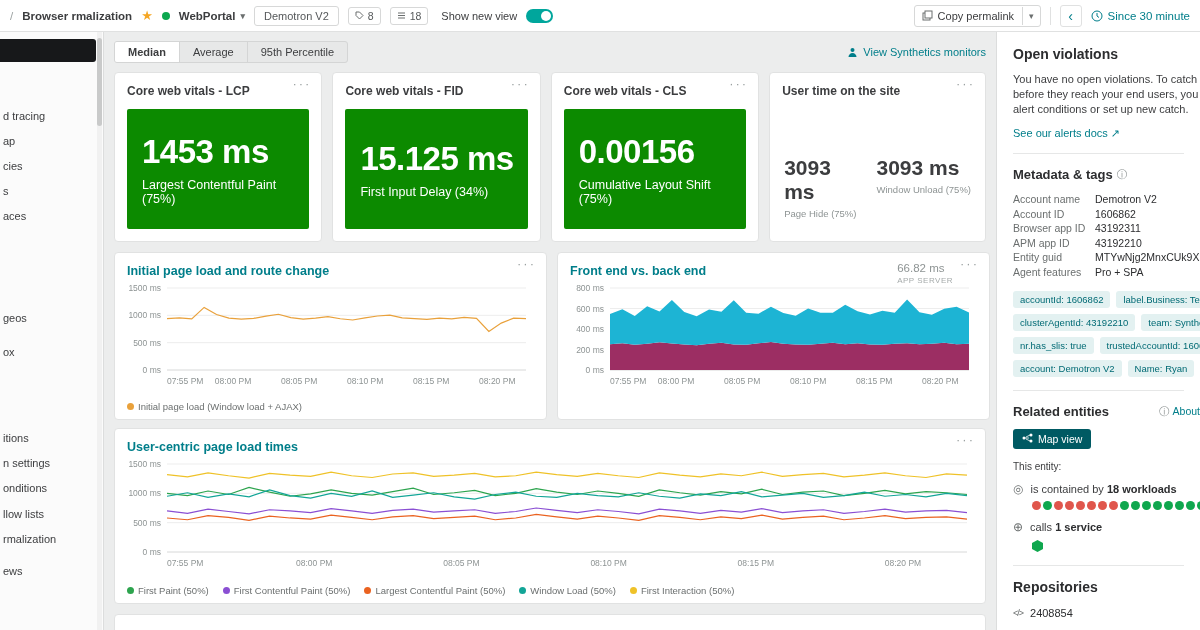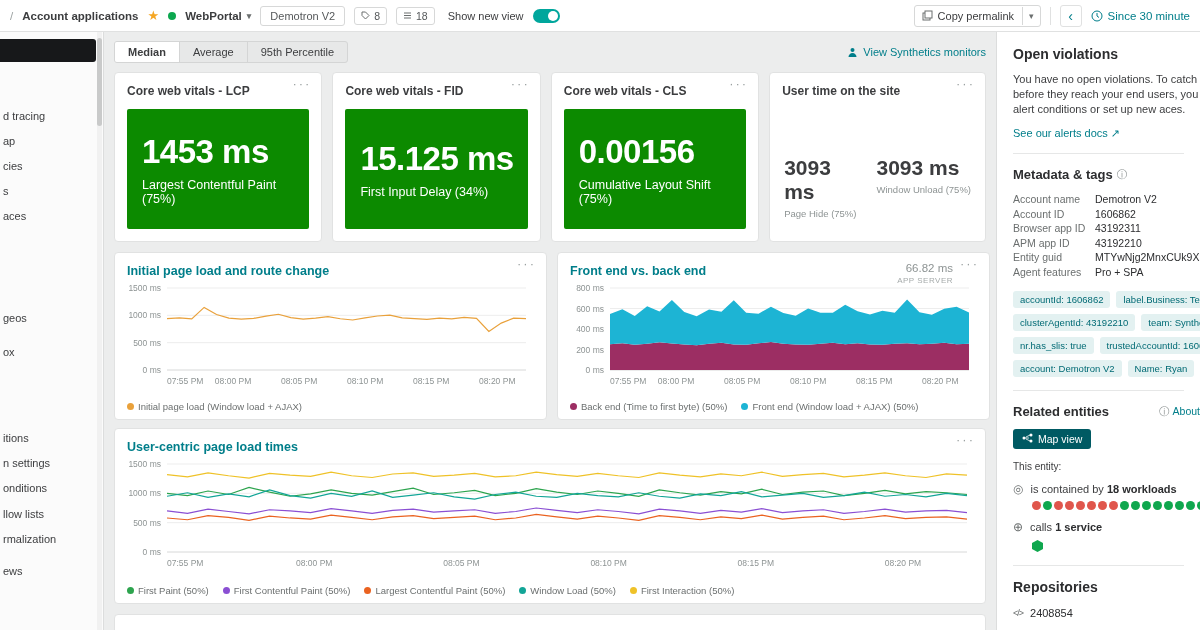--- a/index.html
+++ b/index.html
@@ -59,21 +59,21 @@
   .vvalue{font-size:33px;font-weight:600;letter-spacing:-0.5px}
   .vlabel{font-size:12.5px}
   .utmetrics{display:flex;gap:20px;padding:0 14px;margin-top:58px}
   .utvalue{font-size:21px;font-weight:bold;color:#3c3d3f}
   .utlabel{font-size:9.5px;color:#8e9494;margin-top:4px;white-space:nowrap}
 
   .grid2{display:grid;grid-template-columns:1fr 1fr;gap:10px;margin-top:10px}
   .ccard{height:168px}
   .bigcard{height:176px;margin-top:8px}
   .ctitle{font-size:12.5px;font-weight:bold;color:#007e8a;padding:11px 12px 0;cursor:pointer}
-  .overlay{position:absolute;top:9px;right:36px;text-align:right}
+  .overlay{position:absolute;top:9px;right:36px;text-align:left}
   .ov-val{font-size:11.5px;color:#8e9494}
   .ov-lab{font-size:8px;color:#a6abab;letter-spacing:.5px;margin-top:2px}
   .chart{display:block;margin:4px 12px 0}
   .legend{position:absolute;left:12px;bottom:7px;display:flex;gap:14px;font-size:9.5px;color:#6b6f6f;white-space:nowrap}
   .leg{display:flex;align-items:center;gap:4px;cursor:pointer}
   .leg .dot{width:7px;height:7px;border-radius:50%}
   .sliver{margin-top:10px;height:22px}
 
   
   .panel{position:absolute;top:32px;left:996px;width:204px;bottom:0;background:#fff;
@@ -105,21 +105,21 @@
   .repo-row{display:flex;align-items:center;gap:7px;margin-top:12px;font-size:11px;color:#2c2d2f}
   .code-icon{font-size:9px;color:#6b6f6f;letter-spacing:-1px}
 </style>
 </head>
 <body>
 
 <div class="app">
 
   <header class="topbar">
     <span class="crumb-slash">/</span>
-    <span class="crumb">Account applications</span>
+    <span class="crumb">Browser rmalization</span>
     <span class="star">★</span>
     <span class="status-dot"></span>
     <span class="appsel">
       <span>WebPortal</span>
       <span class="chev">▾</span>
     </span>
     <span class="acct-box">
       <span>Demotron V2</span>
     </span>
     <span class="badge">
@@ -285,30 +285,20 @@
             <text x="34" y="9" text-anchor="end" font-size="8.5" fill="#8e9494">800 ms</text>
             <text x="40" y="102" text-anchor="start" font-size="8.5" fill="#8e9494">07:55 PM</text>
             <text x="106.056" y="102" text-anchor="middle" font-size="8.5" fill="#8e9494">08:00 PM</text>
             <text x="172.112" y="102" text-anchor="middle" font-size="8.5" fill="#8e9494">08:05 PM</text>
             <text x="238.168" y="102" text-anchor="middle" font-size="8.5" fill="#8e9494">08:10 PM</text>
             <text x="304.224" y="102" text-anchor="middle" font-size="8.5" fill="#8e9494">08:15 PM</text>
             <text x="370.28000000000003" y="102" text-anchor="middle" font-size="8.5" fill="#8e9494">08:20 PM</text>
             <polygon points="40,88 40,62.17 52.37931034482759,61.144999999999996 64.75862068965517,62.785 77.13793103448276,61.76 89.51724137931035,60.325 101.89655172413794,61.555 114.27586206896552,62.375 126.65517241379311,63.195 139.0344827586207,61.76 151.41379310344828,60.735 163.79310344827587,62.375 176.17241379310343,62.785 188.55172413793105,61.349999999999994 200.93103448275863,60.12 213.31034482758622,61.8625 225.6896551724138,62.375 238.06896551724137,62.785 250.44827586206895,61.76 262.82758620689657,60.735 275.2068965517241,62.17 287.58620689655174,61.349999999999994 299.9655172413793,62.375 312.34482758620686,62.785 324.7241379310345,61.76 337.1034482758621,61.144999999999996 349.48275862068965,62.17 361.86206896551727,61.76 374.2413793103448,60.735 386.62068965517244,62.17 399,61.76 399,88" fill="#9c2e63"></polygon>
             <polygon points="40,31.932500000000005 52.37931034482759,27.32 64.75862068965517,34.085 77.13793103448276,24.347500000000004 89.51724137931035,29.574999999999996 101.89655172413794,17.992499999999993 114.27586206896552,30.0875 126.65517241379311,34.29 139.0344827586207,27.4225 151.41379310344828,29.78 163.79310344827587,18.299999999999997 176.17241379310343,30.805 188.55172413793105,31.625 200.93103448275863,24.7575 213.31034482758622,31.112500000000004 225.6896551724138,33.675000000000004 238.06896551724137,26.3975 250.44827586206895,30.805 262.82758620689657,30.805 275.2068965517241,22.707499999999996 287.58620689655174,29.370000000000005 299.9655172413793,32.445 312.34482758620686,28.754999999999995 324.7241379310345,30.805 337.1034482758621,17.582499999999996 349.48275862068965,30.190000000000005 361.86206896551727,32.855000000000004 374.2413793103448,26.705 386.62068965517244,24.7575 399,30.497499999999995 399,61.76 386.62068965517244,62.17 374.2413793103448,60.735 361.86206896551727,61.76 349.48275862068965,62.17 337.1034482758621,61.144999999999996 324.7241379310345,61.76 312.34482758620686,62.785 299.9655172413793,62.375 287.58620689655174,61.349999999999994 275.2068965517241,62.17 262.82758620689657,60.735 250.44827586206895,61.76 238.06896551724137,62.785 225.6896551724138,62.375 213.31034482758622,61.8625 200.93103448275863,60.12 188.55172413793105,61.349999999999994 176.17241379310343,62.785 163.79310344827587,62.375 151.41379310344828,60.735 139.0344827586207,61.76 126.65517241379311,63.195 114.27586206896552,62.375 101.89655172413794,61.555 89.51724137931035,60.325 77.13793103448276,61.76 64.75862068965517,62.785 52.37931034482759,61.144999999999996 40,62.17" fill="#1db4d4"></polygon>
           </svg>
-        <div class="legend">
-            <span class="leg">
-              <span class="dot" style="background: rgb(156, 46, 99);"></span>
-              <span>Back end (Time to first byte) (50%)</span>
-            </span>
-            <span class="leg">
-              <span class="dot" style="background: rgb(29, 180, 212);"></span>
-              <span>Front end (Window load + AJAX) (50%)</span>
-            </span>
-          </div>
       </div>
     </div>
 
     <div class="card bigcard">
       <div class="ctitle">User-centric page load times</div>
       <div class="menu">···</div>
       <svg class="chart" width="848" height="116">
           <line x1="40" y1="94" x2="840" y2="94" stroke="#d7d8d8" stroke-width="1"></line>
           <text x="34" y="97" text-anchor="end" font-size="8.5" fill="#8e9494">0 ms</text>
           <line x1="40" y1="64.66666666666667" x2="840" y2="64.66666666666667" stroke="#ededed" stroke-width="1"></line>
@@ -354,21 +344,21 @@
     </div>
 
     <div class="card sliver"></div>
   </main>
 
   <aside class="panel">
     <div class="p-h">Open violations</div>
     <div>
         <div class="p-line">You have no open violations. To catch more pro</div>
         <div class="p-line">before they reach your end users, you can adjus</div>
-        <div class="p-line">alert conditions or set up new aces.</div>
+        <div class="p-line">alert conditions or set up new catch.</div>
       </div>
     <span class="p-link">
       <span>See our alerts docs</span>
       <span>↗</span>
     </span>
     <hr class="p-hr">
 
     <div class="sec-h">
       <span>Metadata &amp; tags</span>
       <span class="info">ⓘ</span>

